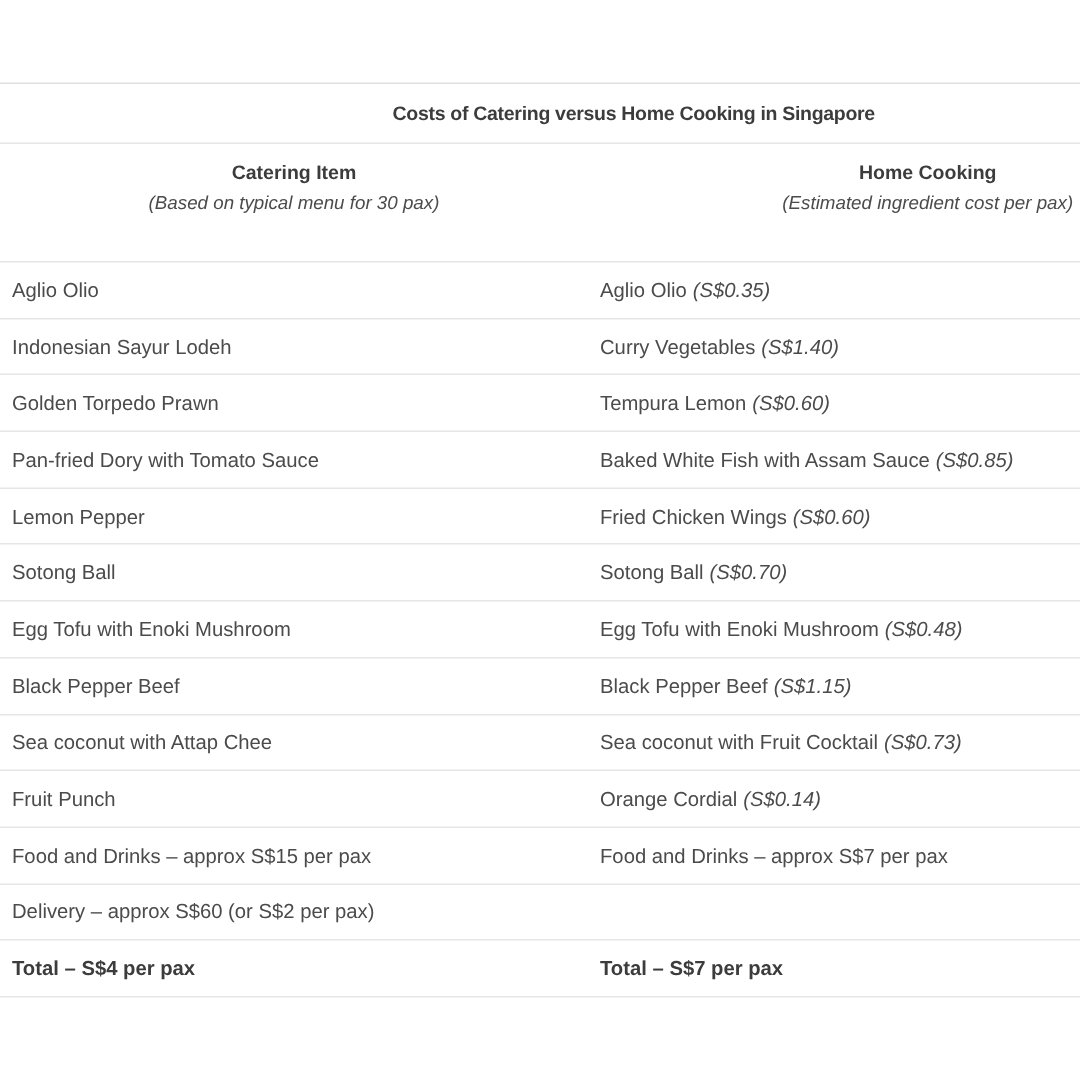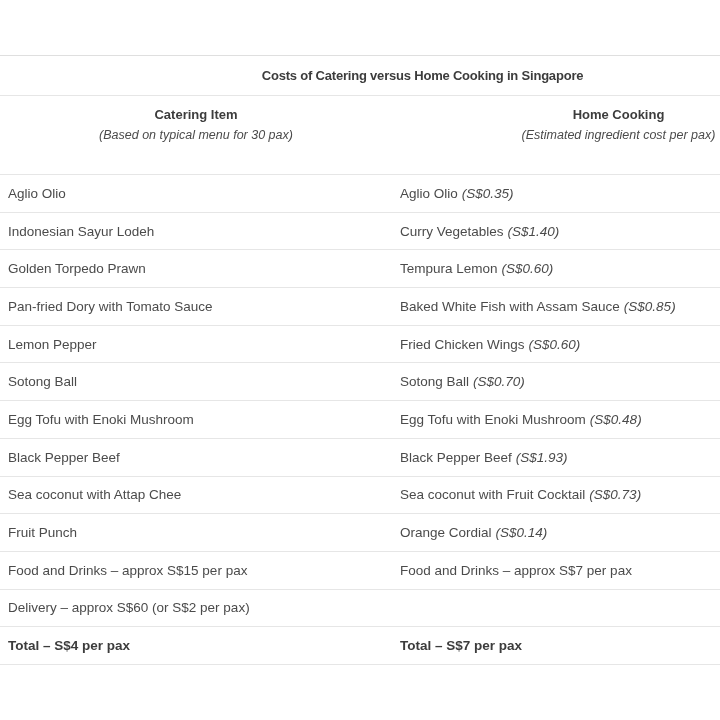--- a/index.html
+++ b/index.html
@@ -124,21 +124,21 @@
       <tr class="data-row">
         <td><span>Sotong Ball</span></td>
         <td><span>Sotong Ball</span><em class="price">(S$0.70)</em></td>
       </tr>
       <tr class="data-row">
         <td><span>Egg Tofu with Enoki Mushroom</span></td>
         <td><span>Egg Tofu with Enoki Mushroom</span><em class="price">(S$0.48)</em></td>
       </tr>
       <tr class="data-row">
         <td><span>Black Pepper Beef</span></td>
-        <td><span>Black Pepper Beef</span><em class="price">(S$1.93)</em></td>
+        <td><span>Black Pepper Beef</span><em class="price">(S$1.15)</em></td>
       </tr>
       <tr class="data-row">
         <td><span>Sea coconut with Attap Chee</span></td>
         <td><span>Sea coconut with Fruit Cocktail</span><em class="price">(S$0.73)</em></td>
       </tr>
       <tr class="data-row">
         <td><span>Fruit Punch</span></td>
         <td><span>Orange Cordial</span><em class="price">(S$0.14)</em></td>
       </tr>
       <tr class="data-row">

